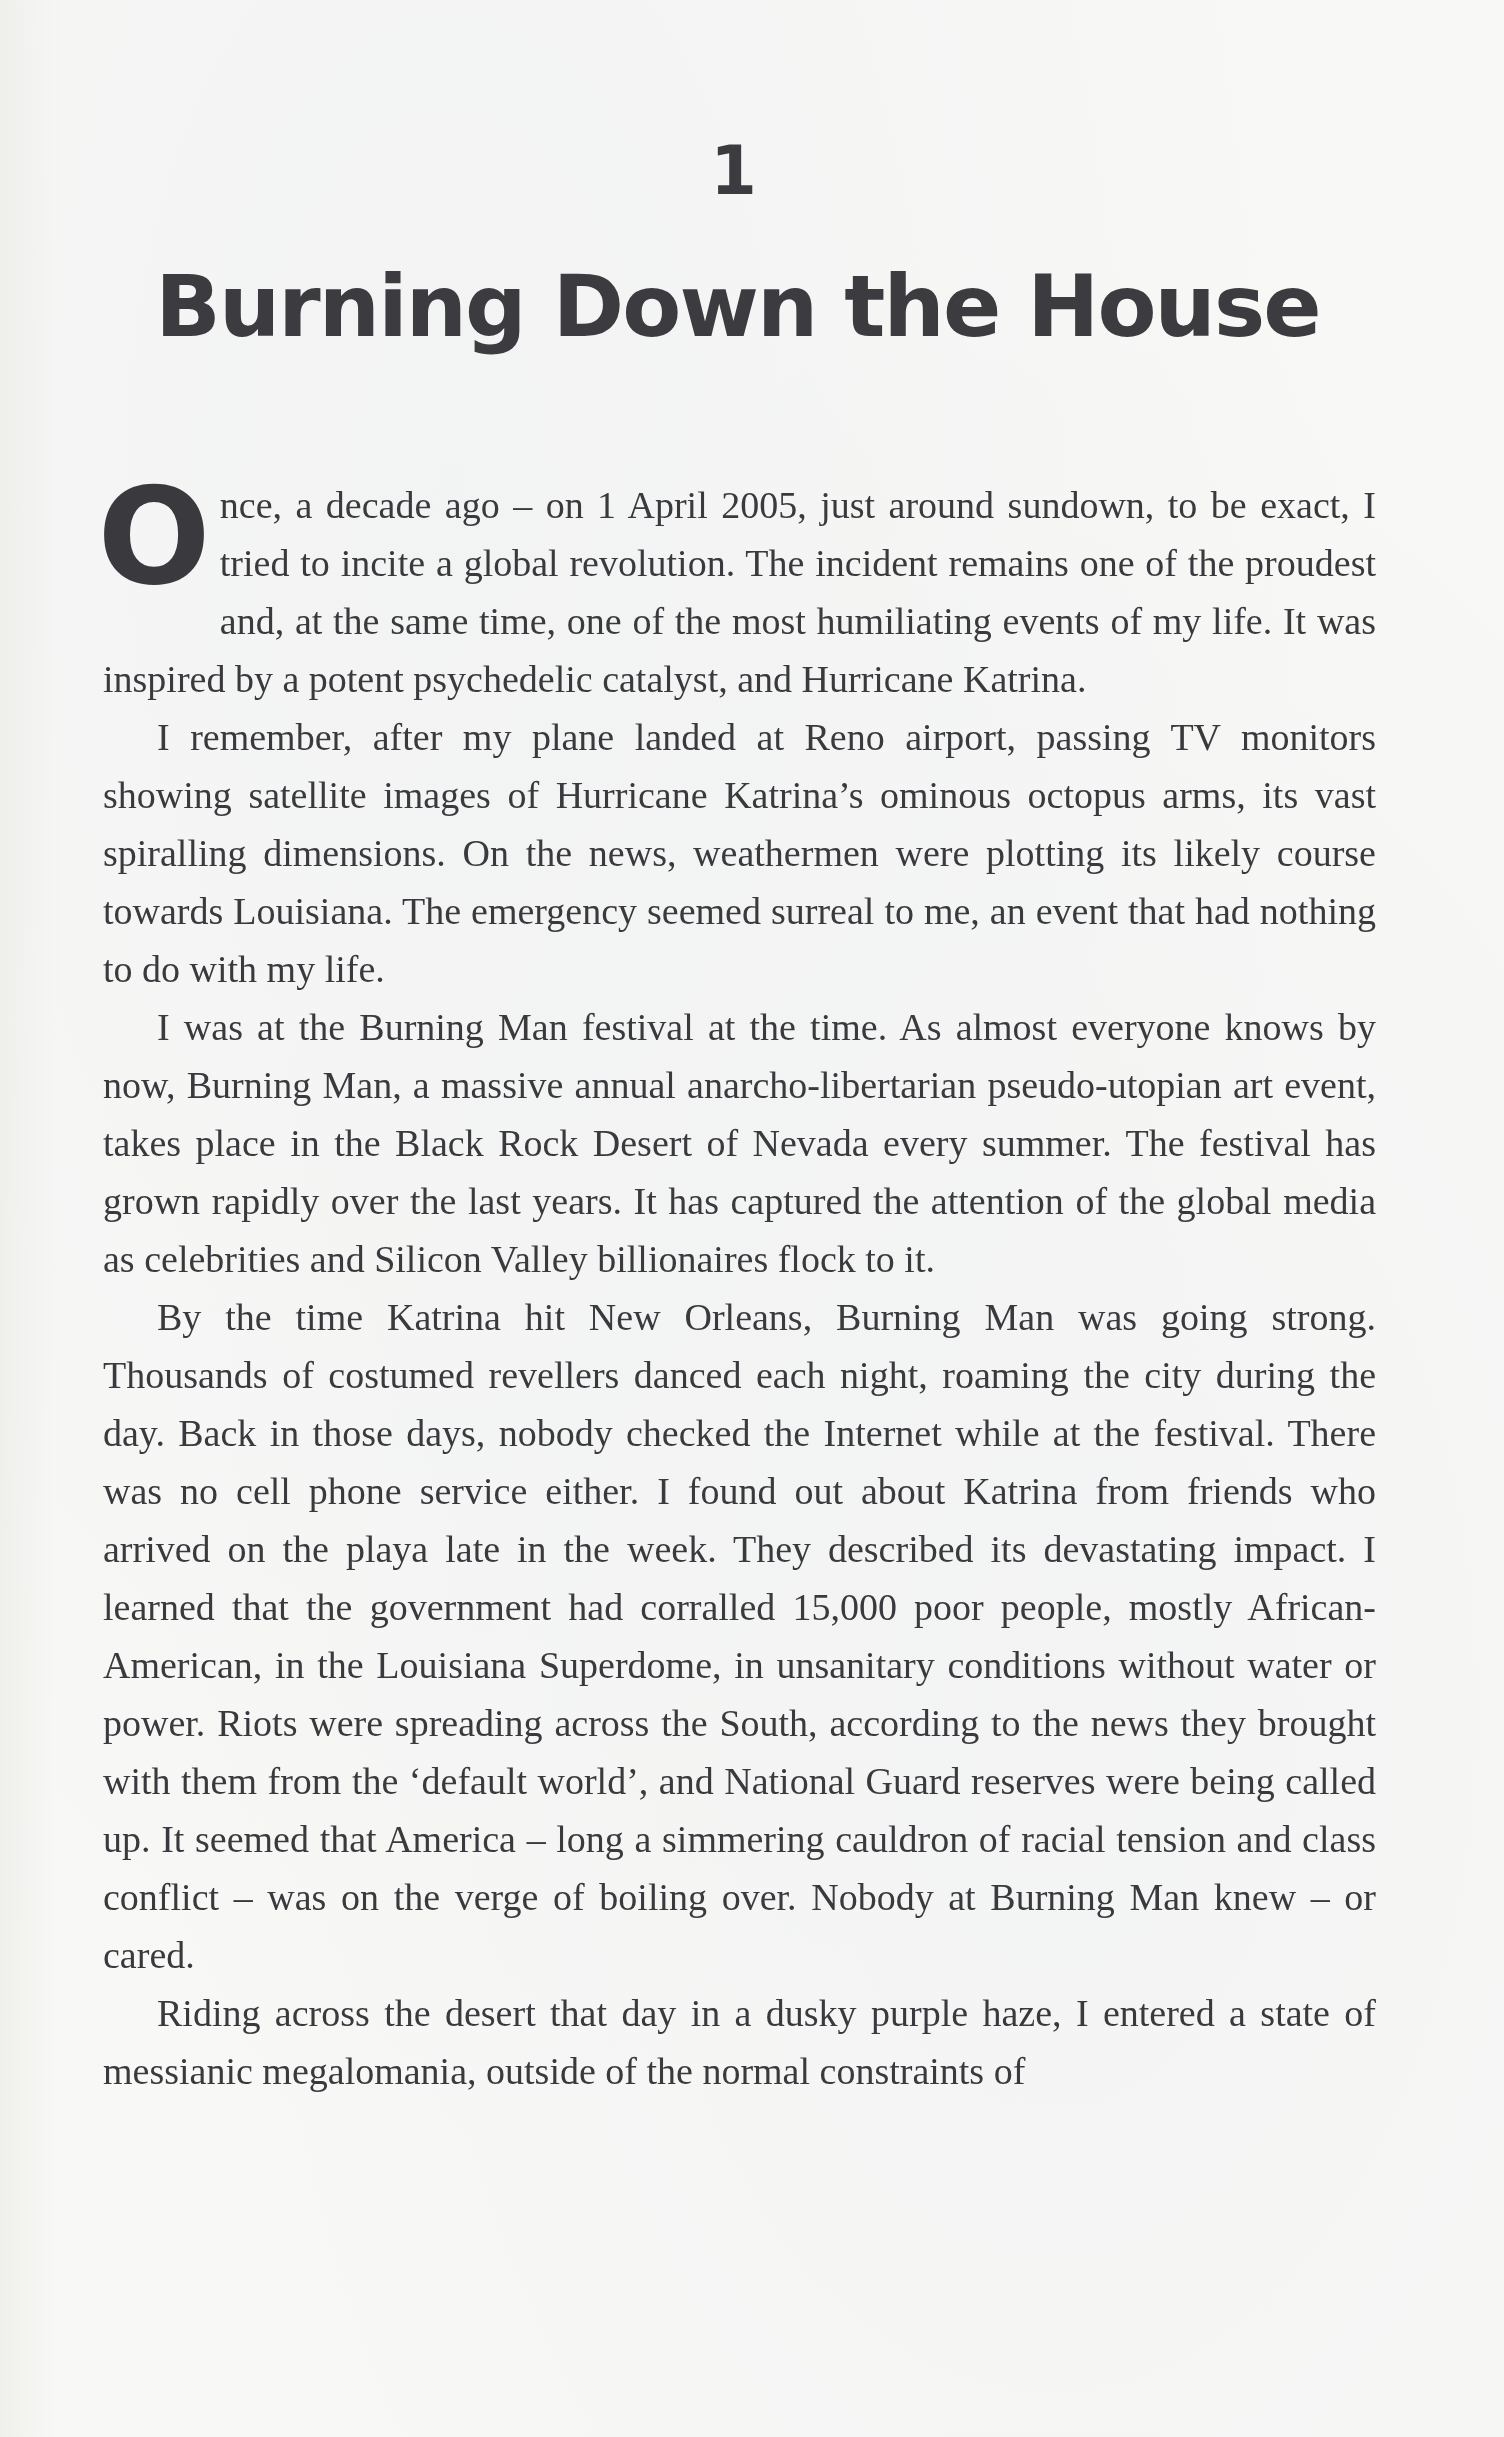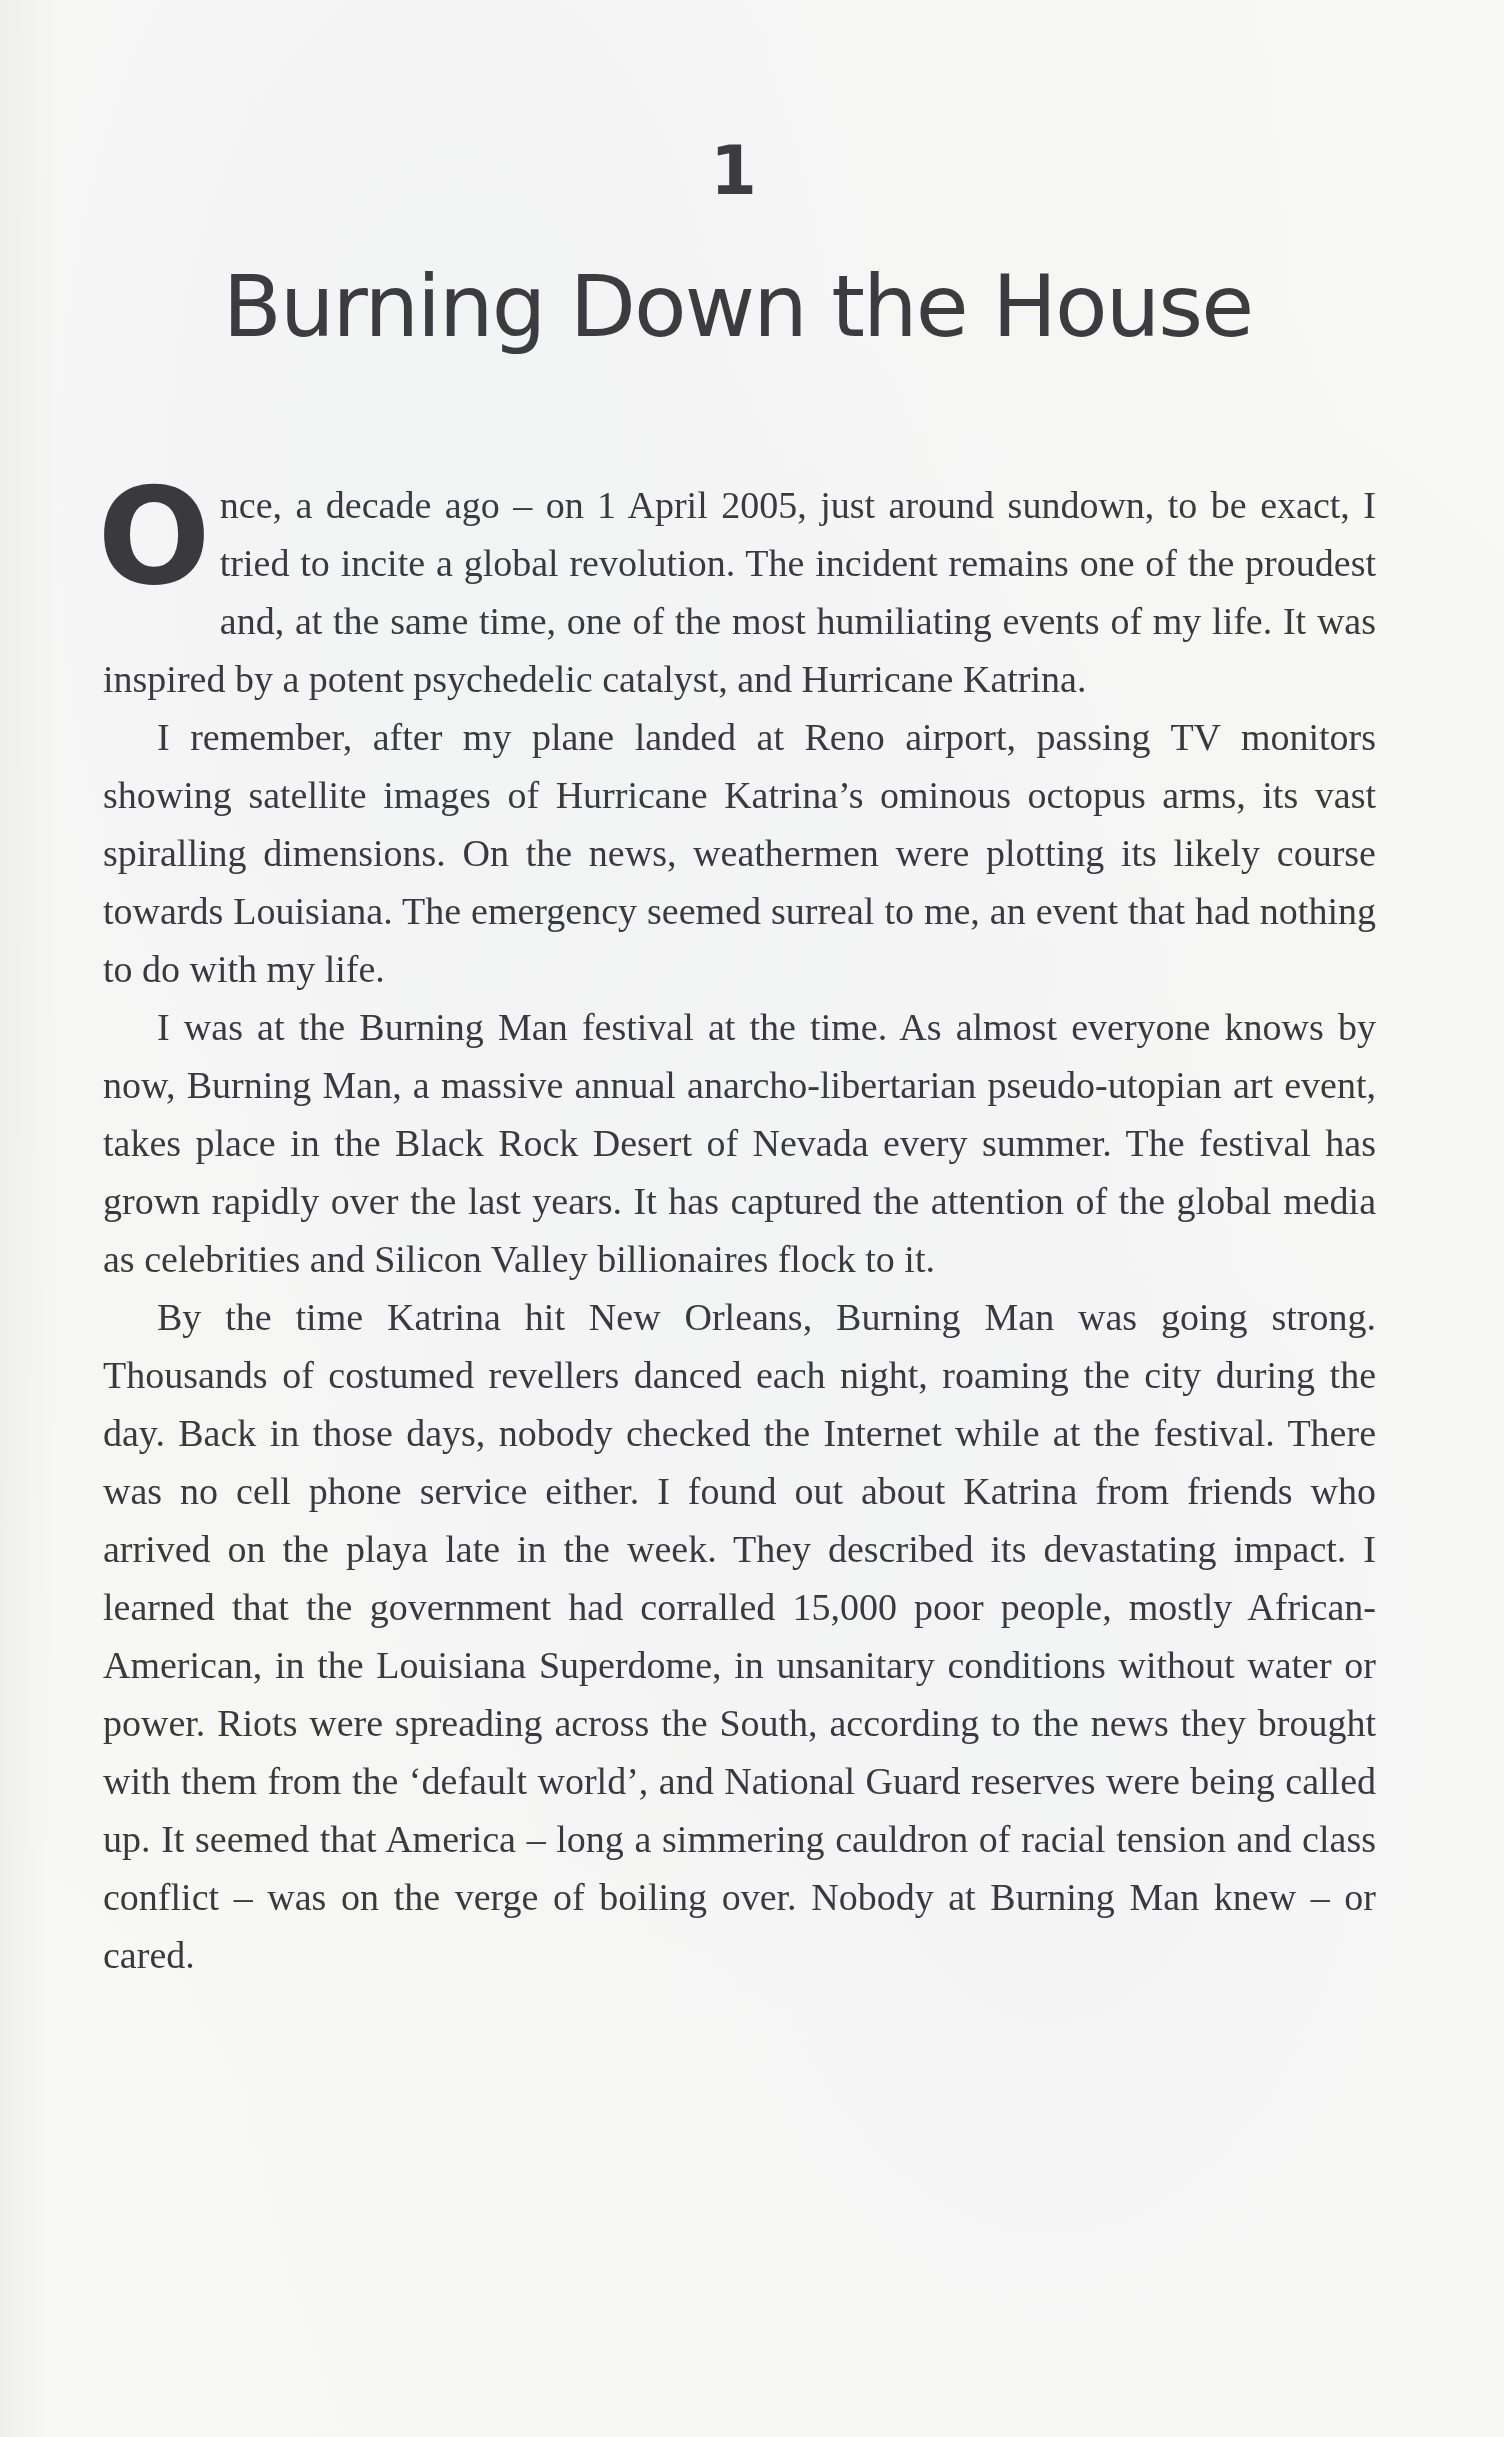--- a/index.html
+++ b/index.html
@@ -37,21 +37,21 @@
     line-height: 84px;
     color: #3c3b40;
     letter-spacing: 0;
   }
   .chapter-title {
     position: absolute;
     left: 0; width: 1475px;
     top: 250px;
     text-align: center;
     font-family: "DejaVu Sans", sans-serif;
-    font-weight: normal;
+    font-weight: bold;
     font-size: 86px;
     line-height: 112px;
     color: #3c3b40;
     letter-spacing: -1.9px;
     white-space: nowrap;
   }
   .body-text {
     position: absolute;
     left: 103px;
     top: 476px;
@@ -91,15 +91,16 @@
 
   <h1 class="chapter-title" style="margin:0;">Burning Down the House</h1>
 
   <div class="body-text">
     <p class="first">
       <span class="drop-cap">O</span><span>nce, a decade ago – on 1 April 2005, just around sundown, to be exact, I tried to incite a global revolution. The incident remains one of the proudest and, at the same time, one of the most humiliating events of my life. It was inspired by a potent psychedelic catalyst, and Hurricane Katrina.</span>
     </p>
     <p>I remember, after my plane landed at Reno airport, passing TV monitors showing satellite images of Hurricane Katrina’s ominous octopus arms, its vast spiralling dimensions. On the news, weathermen were plotting its likely course towards Louisiana. The emergency seemed surreal to me, an event that had nothing to do with my life.</p>
     <p>I was at the Burning Man festival at the time. As almost everyone knows by now, Burning Man, a massive annual anarcho-libertarian pseudo-utopian art event, takes place in the Black Rock Desert of Nevada every summer. The festival has grown rapidly over the last years. It has captured the attention of the global media as celebrities and Silicon Valley billionaires flock to it.</p>
     <p>By the time Katrina hit New Orleans, Burning Man was going strong. Thousands of costumed revellers danced each night, roaming the city during the day. Back in those days, nobody checked the Internet while at the festival. There was no cell phone service either. I found out about Katrina from friends who arrived on the playa late in the week. They described its devastating impact. I learned that the government had corralled 15,000 poor people, mostly African-American, in the Louisiana Superdome, in unsanitary conditions without water or power. Riots were spreading across the South, according to the news they brought with them from the ‘default world’, and National Guard reserves were being called up. It seemed that America – long a simmering cauldron of racial tension and class conflict – was on the verge of boiling over. Nobody at Burning Man knew – or cared.</p>
+    <p>Riding across the desert that day in a dusky purple haze, I entered a state of messianic megalomania, outside of the normal constraints of</p>
   </div>
 </div>
 
 
 </body></html>

